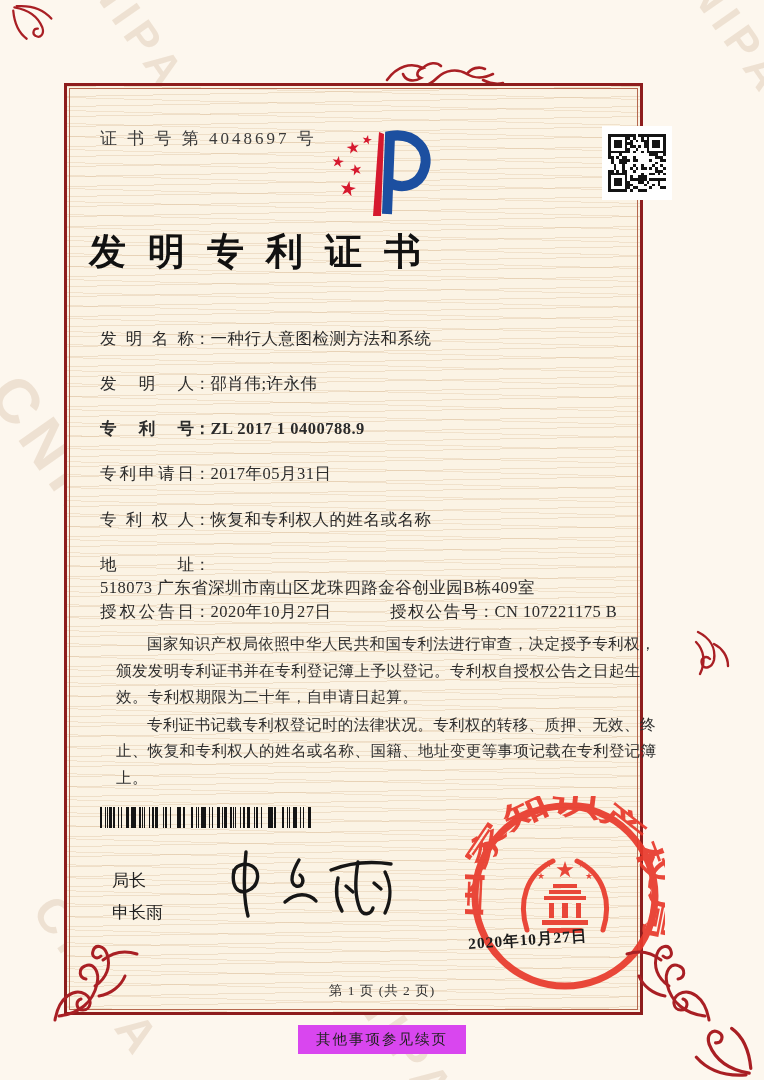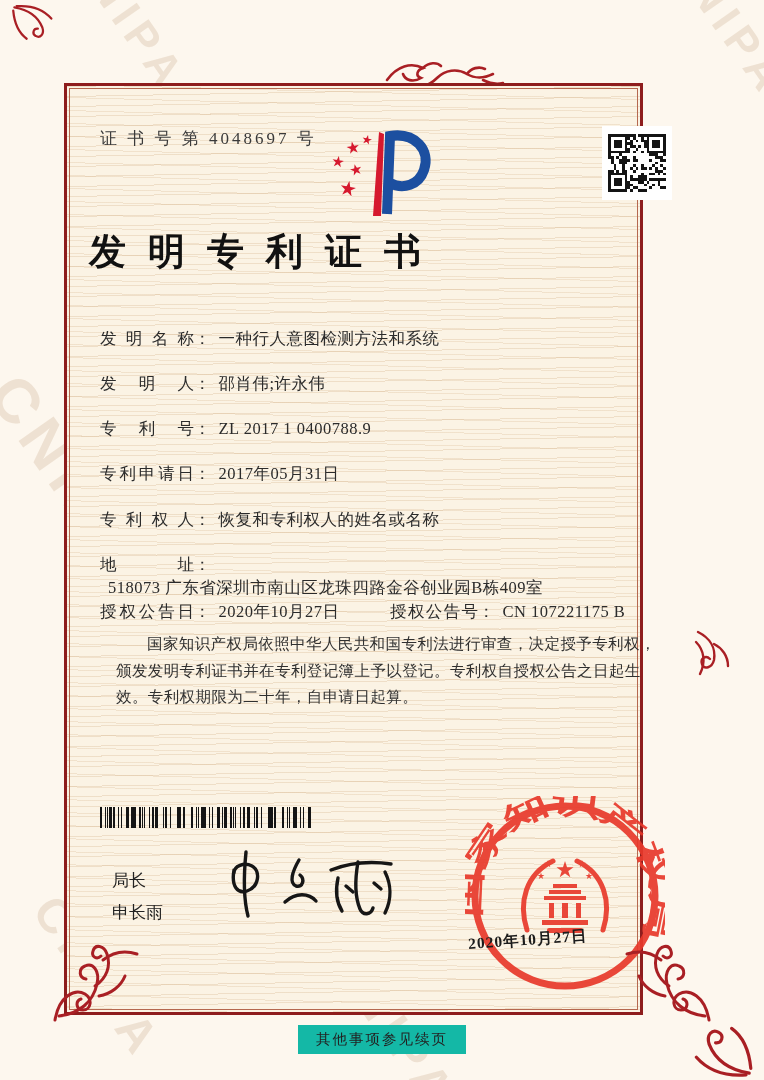--- a/index.html
+++ b/index.html
@@ -32,21 +32,21 @@
   .qr-grid{width:58px;height:58px;display:grid;grid-template-columns:repeat(21,1fr);grid-template-rows:repeat(21,1fr);background:#fff;}
   .qr-grid .on{background:#141414;}
   .title{
     position:absolute;left:0;top:141px;width:630px;text-align:left;
     font-size:37px;font-weight:bold;letter-spacing:22px;text-indent:22px;color:#111;
   }
   
   .field{position:absolute;left:33px;font-size:16.5px;line-height:23px;}
   .flabel{display:inline-block;width:94px;text-align:justify;text-align-last:justify;vertical-align:top;}
   .fcolon{display:inline-block;vertical-align:top;}
-  .fvalue{display:inline-block;margin-left:8px;vertical-align:top;letter-spacing:0.5px;}
+  .fvalue{display:inline-block;vertical-align:top;letter-spacing:0.5px;}
   .fvalue.wrap{width:450px;}
   .field .second{position:absolute;left:290px;top:0;white-space:nowrap;}
   .field .second .flabel{width:88px;}
   
   .body-text{position:absolute;left:33px;top:545px;width:570px;font-size:15.5px;line-height:26.5px;color:#303030;}
   .body-text p{margin:0 0 1px 16px;text-indent:2em;letter-spacing:0.4px;}
   
   .barcode{
     position:absolute;left:33px;top:721px;width:212px;height:21px;
     background:
@@ -61,21 +61,21 @@
   
   .seal{position:absolute;left:398px;top:710px;width:200px;height:200px;}
   .seal-date{
     position:absolute;left:401px;top:842px;width:170px;font-size:15.5px;font-weight:600;
     color:#1c1c1c;transform:rotate(-4deg);letter-spacing:1px;white-space:nowrap;
   }
   .page-number{position:absolute;left:0;top:896px;width:630px;text-align:center;font-size:13.5px;color:#333;letter-spacing:1px;}
   
   .cont-note{
     position:absolute;left:50%;top:1025px;transform:translateX(-50%);
-    background:#14b8a6;padding:5px 18px;font-size:14.5px;letter-spacing:2px;color:#222;
+    background:#d946ef;padding:5px 18px;font-size:14.5px;letter-spacing:2px;color:#222;
   }
 </style>
 </head>
 <body>
 
 <div class="page">
 
   <span class="wm" style="left:40px;top:-10px;font-size:44px;">CNIPA</span>
   <span class="wm" style="left:640px;top:-5px;font-size:44px;">CNIPA</span>
   <span class="wm" style="left:190px;top:130px;font-size:36px;color:rgba(206,177,146,0.22);">CNIPA</span>
@@ -580,41 +580,42 @@
     </div>
 
     <div class="title">发明专利证书</div>
 
     <div class="field" style="top:241px;">
       <span class="flabel">发明名称</span><span class="fcolon">：</span><span class="fvalue">一种行人意图检测方法和系统</span>
     </div>
     <div class="field" style="top:286px;">
       <span class="flabel">发明人</span><span class="fcolon">：</span><span class="fvalue">邵肖伟;许永伟</span>
     </div>
-    <div class="field" style="top:331px;">
+    <div class="field" style="top:331px;font-weight:bold;">
       <span class="flabel">专利号</span><span class="fcolon">：</span><span class="fvalue">ZL 2017 1 0400788.9</span>
     </div>
     <div class="field" style="top:376px;">
       <span class="flabel">专利申请日</span><span class="fcolon">：</span><span class="fvalue">2017年05月31日</span>
     </div>
     <div class="field" style="top:422px;">
       <span class="flabel">专利权人</span><span class="fcolon">：</span><span class="fvalue">恢复和专利权人的姓名或名称</span>
     </div>
     <div class="field" style="top:467px;">
       <span class="flabel">地址</span><span class="fcolon">：</span><span class="fvalue wrap">518073 广东省深圳市南山区龙珠四路金谷创业园B栋409室</span>
     </div>
     <div class="field" style="top:514px;width:597px;">
       <span class="flabel">授权公告日</span><span class="fcolon">：</span><span class="fvalue">2020年10月27日</span>
       <span class="second">
         <span class="flabel">授权公告号</span><span class="fcolon">：</span><span class="fvalue">CN 107221175 B</span>
       </span>
     </div>
 
     <div class="body-text">
       <p>国家知识产权局依照中华人民共和国专利法进行审查，决定授予专利权，颁发发明专利证书并在专利登记簿上予以登记。专利权自授权公告之日起生效。专利权期限为二十年，自申请日起算。</p>
+      <p>专利证书记载专利权登记时的法律状况。专利权的转移、质押、无效、终止、恢复和专利权人的姓名或名称、国籍、地址变更等事项记载在专利登记簿上。</p>
     </div>
 
     <div class="barcode"></div>
 
     <div class="signer-title">局长</div>
     <div class="signer-name">申长雨</div>
     <svg class="autograph" width="195" height="88" viewBox="0 0 195 88">
       <g stroke="#161616" fill="none" stroke-width="3.4" stroke-linecap="round" stroke-linejoin="round">
         <path d="M27,10 C25,30 24,55 29,74"></path>
         <path d="M15,28 C12,45 19,52 28,49 C40,45 42,29 33,24 C25,20 15,24 15,31"></path>
@@ -651,20 +652,21 @@
           <rect x="84" y="107" width="5" height="15"></rect>
           <rect x="97" y="107" width="6" height="15"></rect>
           <rect x="111" y="107" width="5" height="15"></rect>
           <rect x="77" y="124" width="46" height="5"></rect>
           <rect x="82" y="132" width="36" height="5" rx="2"></rect>
         </g>
       </g>
     </svg>
     <div class="seal-date">2020年10月27日</div>
 
+    <div class="page-number">第 1 页 (共 2 页)</div>
 
     <svg class="orn" style="left:-18px;top:840px;" width="100" height="100" viewBox="0 0 100 100">
       <g stroke="#a91f24" fill="none" stroke-width="3" stroke-linecap="round">
         <path d="M6,94 C10,70 26,62 36,68 C44,73 42,84 34,84 C27,84 26,75 32,73"></path>
         <path d="M10,90 C30,88 44,76 48,58 C51,45 44,36 36,40 C29,43 30,52 37,53"></path>
         <path d="M46,60 C58,52 62,40 58,28 C55,19 46,18 44,25 C42,31 48,34 52,30"></path>
         <path d="M54,34 C64,26 76,24 88,28 M50,70 C62,68 72,60 76,50"></path>
       </g>
     </svg>
     <svg class="orn" style="left:548px;top:840px;" width="100" height="100" viewBox="0 0 100 100">

